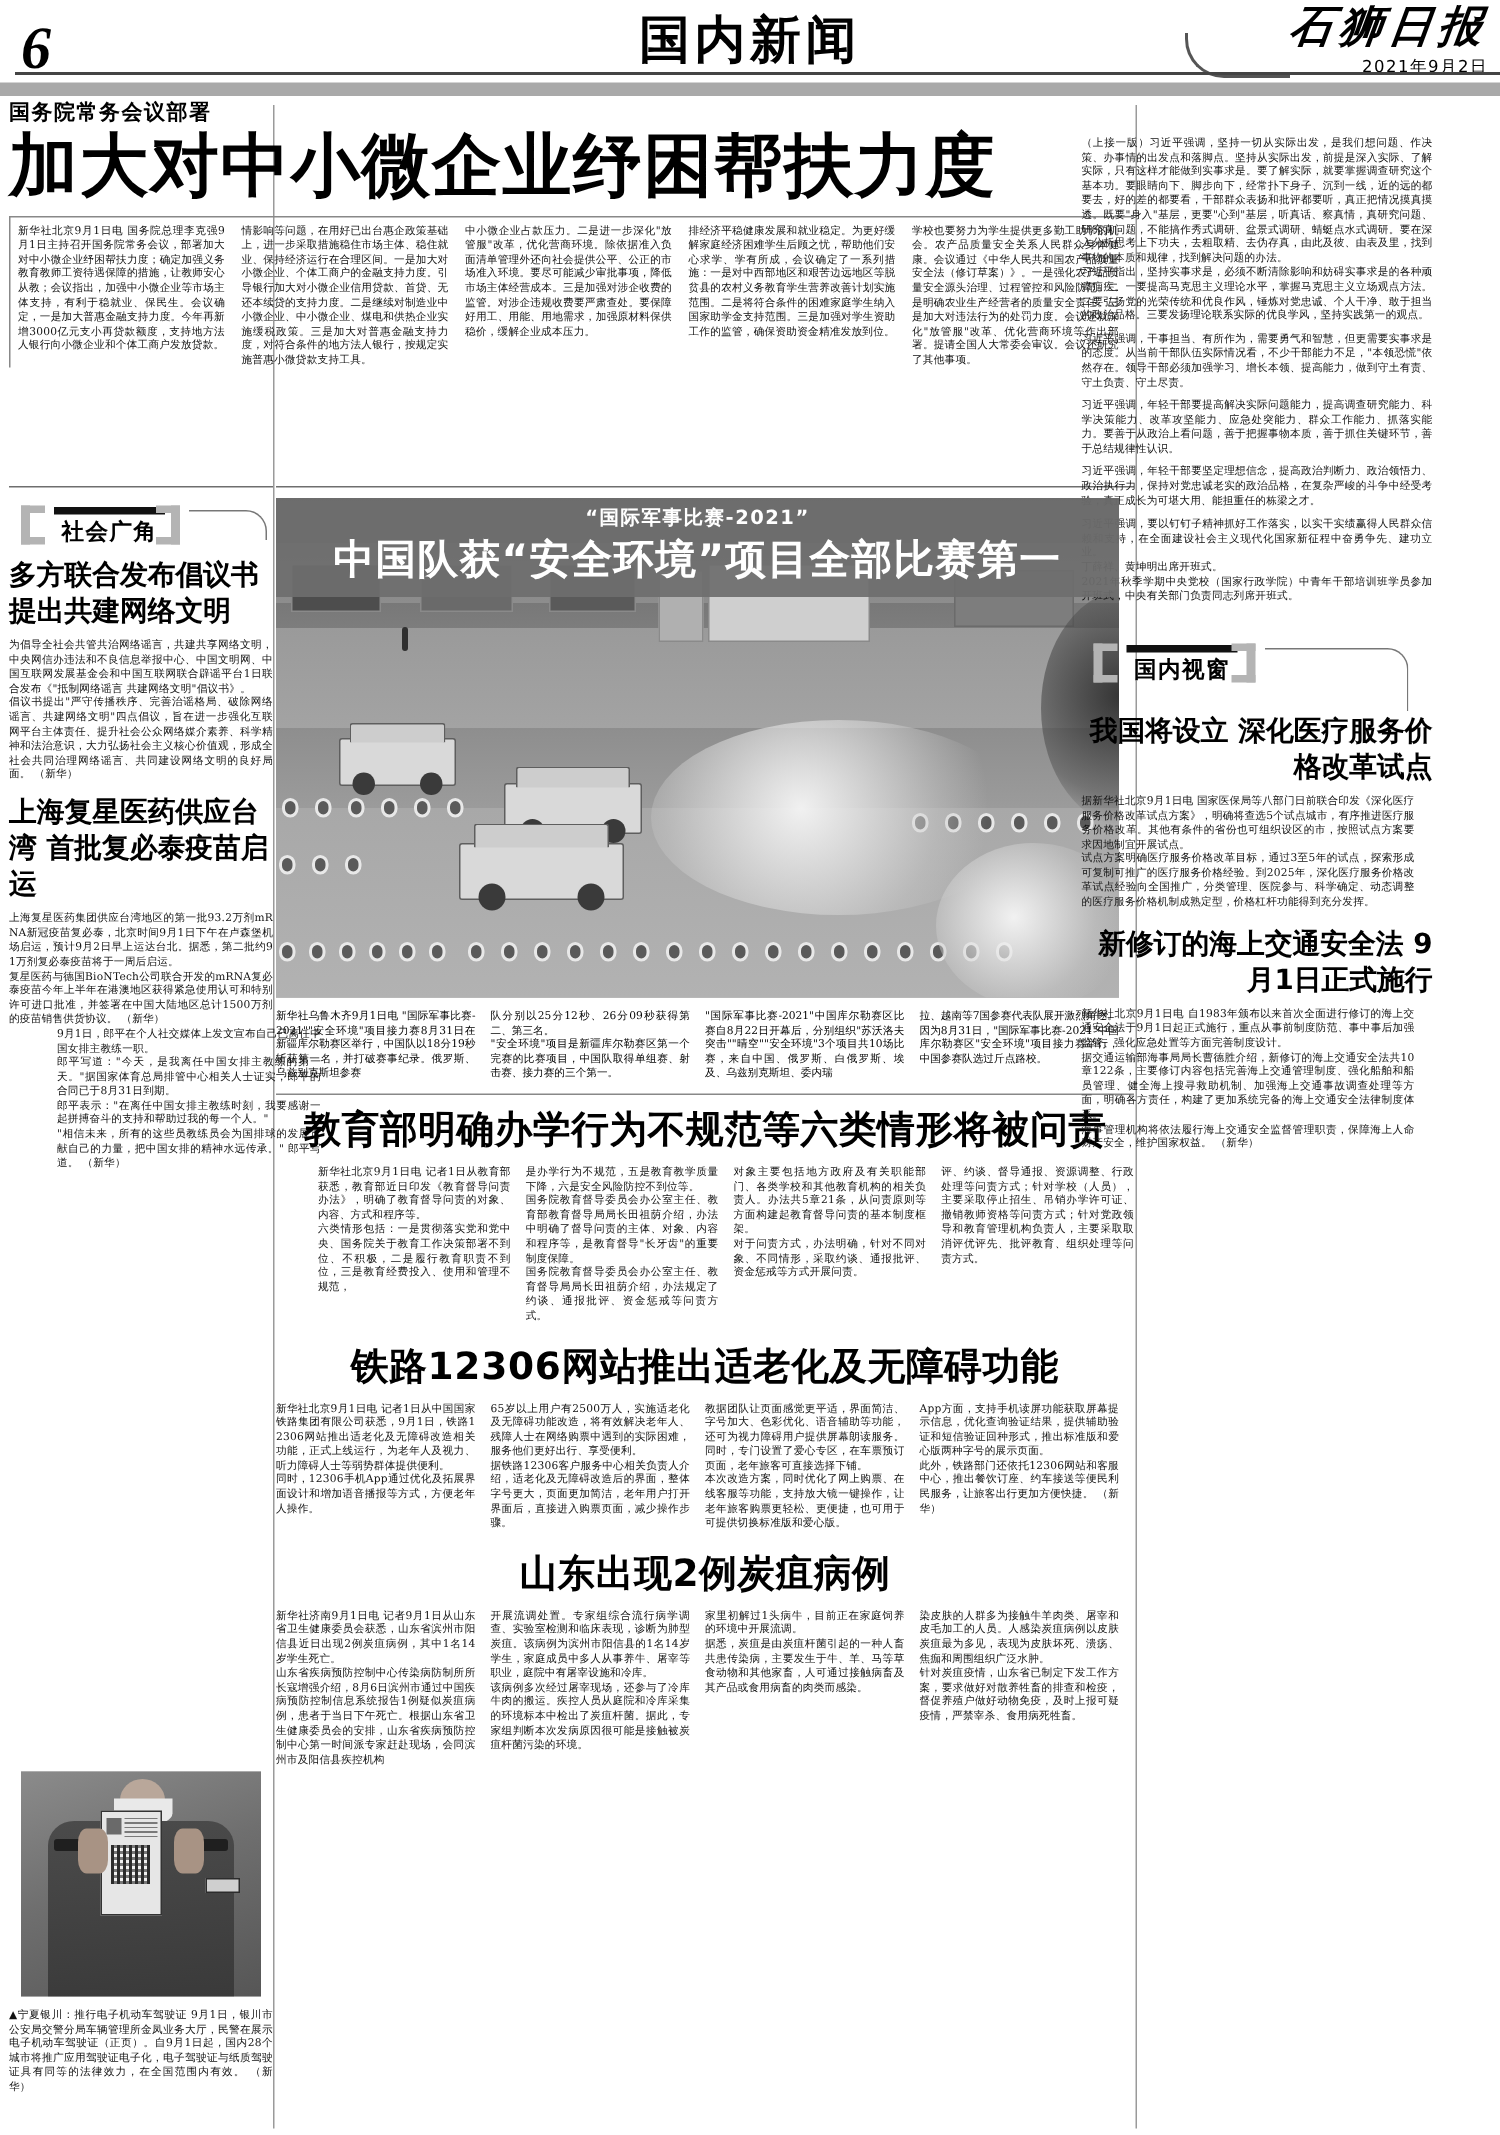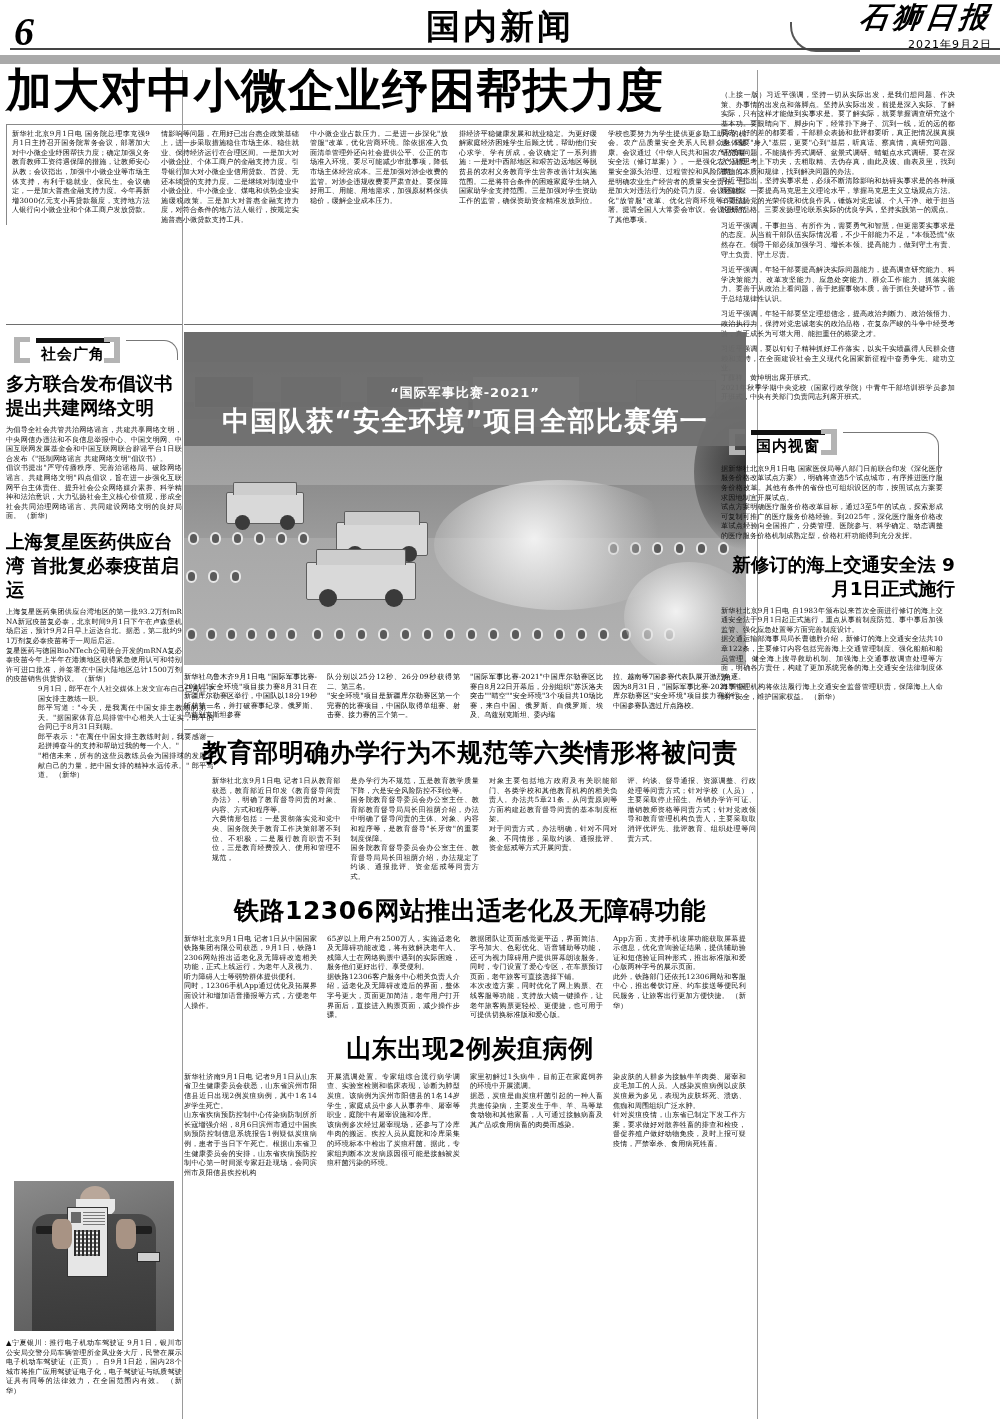--- a/index.html
+++ b/index.html
@@ -135,21 +135,21 @@
   .photo { position:relative; overflow:hidden; background:#777; }
   .photo-banner {
     position:absolute; left:0; right:0; top:0;
     background:rgba(110,110,110,0.93);
     color:#fff; text-align:center;
     padding:4px 0 7px 0;
     z-index:4;
   }
   .photo-banner .pb-kicker {
     font-family:"DejaVu Sans", sans-serif;
-    font-size:13px; font-weight:bold; letter-spacing:1px;margin-top:48px;
+    font-size:13px; font-weight:bold; letter-spacing:1px;
   }
   .photo-banner .pb-main {
     font-family:"DejaVu Sans", sans-serif;
     font-size:27px; font-weight:bold; letter-spacing:1px; margin-top:1px;
   }
   .caption {
     font-family:"DejaVu Serif", serif;
     font-size:7.1px; line-height:9.6px; text-align:justify;
     word-break:break-all;
   }
@@ -239,20 +239,21 @@
   <div id="mast-rule"></div>
   <div id="mast-band"></div>
 </div>
 
 <div id="grid">
 
   <div class="vrule" id="vr1"></div>
   <div class="vrule" id="vr2"></div>
 
   <div style="position:absolute;left:6px;top:0;width:750px;">
+    <div class="kicker">国务院常务会议部署</div>
     <div class="main-headline">加大对中小微企业纾困帮扶力度</div>
     <div style="margin-top:8px;" class="lead-box">
       <div style="display:flex; gap:11px;">
         <div class="body-text" style="width:138px;">新华社北京9月1日电 国务院总理李克强9月1日主持召开国务院常务会议，部署加大对中小微企业纾困帮扶力度；确定加强义务教育教师工资待遇保障的措施，让教师安心从教；会议指出，加强中小微企业等市场主体支持，有利于稳就业、保民生。会议确定，一是加大普惠金融支持力度。今年再新增3000亿元支小再贷款额度，支持地方法人银行向小微企业和个体工商户发放贷款。</div>
         <div class="body-text" style="width:138px;">情影响等问题，在用好已出台惠企政策基础上，进一步采取措施稳住市场主体、稳住就业、保持经济运行在合理区间。一是加大对小微企业、个体工商户的金融支持力度。引导银行加大对小微企业信用贷款、首贷、无还本续贷的支持力度。二是继续对制造业中小微企业、中小微企业、煤电和供热企业实施缓税政策。三是加大对普惠金融支持力度，对符合条件的地方法人银行，按规定实施普惠小微贷款支持工具。</div>
         <div class="body-text" style="width:138px;">中小微企业占款压力。二是进一步深化"放管服"改革，优化营商环境。除依据准入负面清单管理外还向社会提供公平、公正的市场准入环境。要尽可能减少审批事项，降低市场主体经营成本。三是加强对涉企收费的监管。对涉企违规收费要严肃查处。要保障好用工、用能、用地需求，加强原材料保供稳价，缓解企业成本压力。</div>
         <div class="body-text" style="width:138px;">排经济平稳健康发展和就业稳定。为更好缓解家庭经济困难学生后顾之忧，帮助他们安心求学、学有所成，会议确定了一系列措施：一是对中西部地区和艰苦边远地区等脱贫县的农村义务教育学生营养改善计划实施范围。二是将符合条件的困难家庭学生纳入国家助学金支持范围。三是加强对学生资助工作的监管，确保资助资金精准发放到位。</div>
         <div class="body-text" style="width:138px;">学校也要努力为学生提供更多勤工助学的机会。农产品质量安全关系人民群众身体健康。会议通过《中华人民共和国农产品质量安全法（修订草案）》。一是强化农产品质量安全源头治理、过程管控和风险防范。二是明确农业生产经营者的质量安全责任。三是加大对违法行为的处罚力度。会议还就深化"放管服"改革、优化营商环境等作出部署。提请全国人大常委会审议。会议还研究了其他事项。</div>
       </div>
     </div>
@@ -456,20 +457,22 @@
 丁薛祥、黄坤明出席开班式。
 2021年秋季学期中央党校（国家行政学院）中青年干部培训班学员参加开班式，中央有关部门负责同志列席开班式。</div>
 
     <div class="flag" style="margin-top:22px;">
       <div class="flag-br-l"></div>
       <div class="flag-label">国内视窗</div>
       <div class="flag-br-r" style="left:100px;"></div>
       <div class="flag-tail" style="left:122px; top:8px; width:96px; height:42px;"></div>
     </div>
 
+    <div class="side-headline right-al" style="margin-top:16px; margin-bottom:5px;">我国将设立
+深化医疗服务价格改革试点</div>
     <div class="body-text" style="width:222px; white-space:pre-line;">据新华社北京9月1日电 国家医保局等八部门日前联合印发《深化医疗服务价格改革试点方案》，明确将查选5个试点城市，有序推进医疗服务价格改革。其他有条件的省份也可组织设区的市，按照试点方案要求因地制宜开展试点。
 试点方案明确医疗服务价格改革目标，通过3至5年的试点，探索形成可复制可推广的医疗服务价格经验。到2025年，深化医疗服务价格改革试点经验向全国推广，分类管理、医院参与、科学确定、动态调整的医疗服务价格机制成熟定型，价格杠杆功能得到充分发挥。</div>
 
     <div class="side-headline right-al" style="margin-top:12px; margin-bottom:5px;">新修订的海上交通安全法
 9月1日正式施行</div>
     <div class="body-text" style="width:222px; white-space:pre-line;">新华社北京9月1日电 自1983年颁布以来首次全面进行修订的海上交通安全法于9月1日起正式施行，重点从事前制度防范、事中事后加强监管、强化应急处置等方面完善制度设计。
 据交通运输部海事局局长曹德胜介绍，新修订的海上交通安全法共10章122条，主要修订内容包括完善海上交通管理制度、强化船舶和船员管理、健全海上搜寻救助机制、加强海上交通事故调查处理等方面，明确各方责任，构建了更加系统完备的海上交通安全法律制度体系。
 海事管理机构将依法履行海上交通安全监督管理职责，保障海上人命财产安全，维护国家权益。 （新华）</div>
   </div>
 

